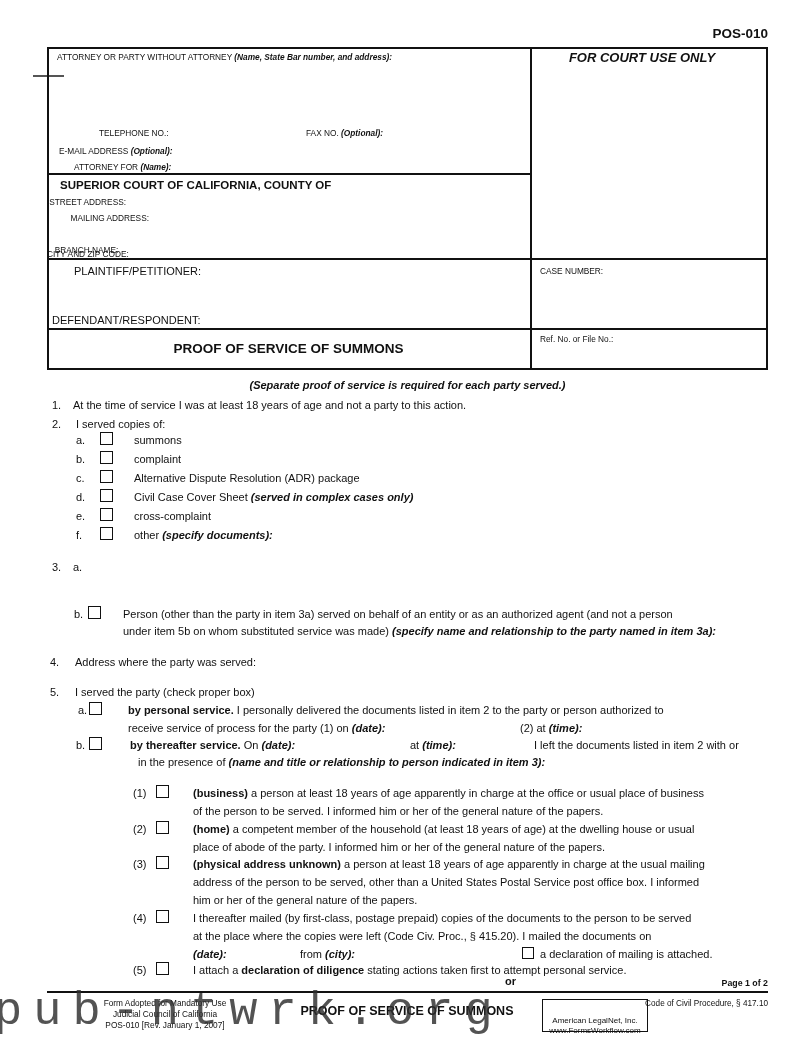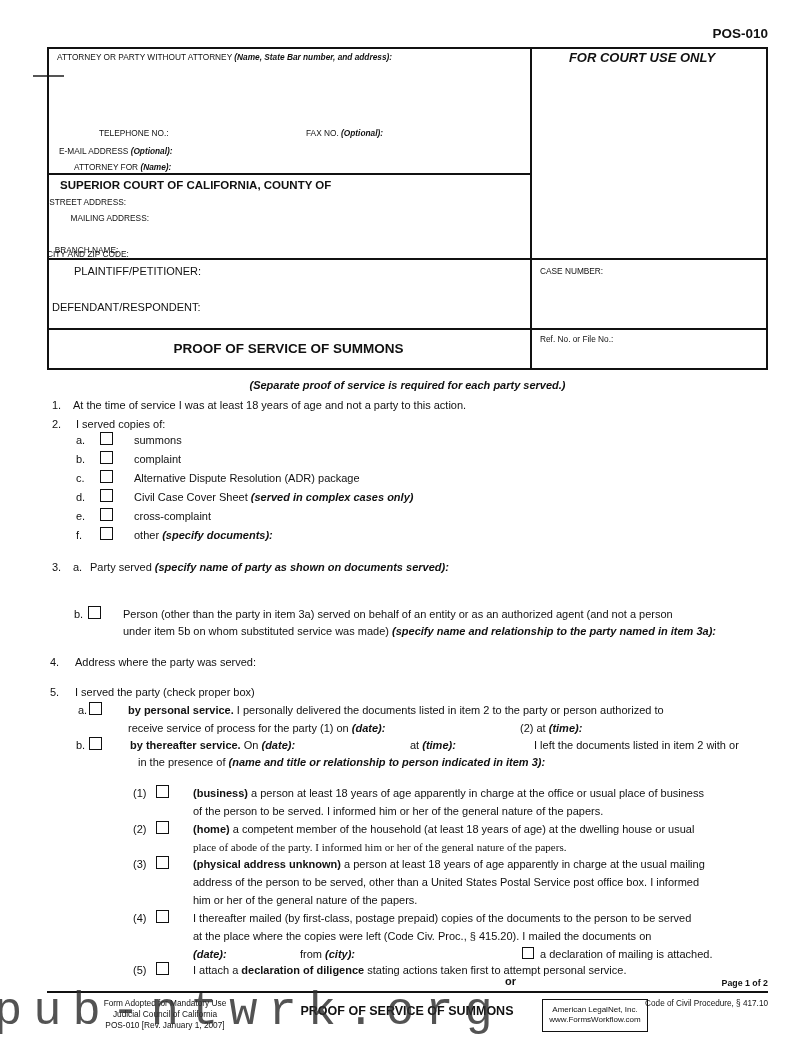--- a/index.html
+++ b/index.html
@@ -47,21 +47,21 @@
 
   <div class="abs bi sm ctr" style="left:525px;top:53px;width:234px;font-size:13px;">FOR COURT USE ONLY</div>
 
   <div class="abs b" style="left:60px;top:179px;font-size:11.5px;">SUPERIOR COURT OF CALIFORNIA, COUNTY OF</div>
   <div class="abs sm rt" style="left:47px;top:197px;width:79px;">STREET ADDRESS:</div>
   <div class="abs sm rt" style="left:47px;top:213px;width:79px;margin-left:23px;">MAILING ADDRESS:</div>
   <div class="abs sm rt" style="left:47px;top:232px;width:79px;margin-top:17px;">CITY AND ZIP CODE:</div>
   <div class="abs sm rt" style="left:47px;top:245px;width:79px;text-align:center;">BRANCH NAME:</div>
 
   <div class="abs ln" style="left:74px;top:265px;">PLAINTIFF/PETITIONER:</div>
-  <div class="abs ln" style="left:52px;top:301px;">DEFENDANT/RESPONDENT:</div>
+  <div class="abs ln" style="left:52px;top:314px;">DEFENDANT/RESPONDENT:</div>
   <div class="abs sm" style="left:540px;top:266px;">CASE NUMBER:</div>
   <div class="abs" style="left:540px;top:278px;width:220px;height:44px;"></div>
 
   <div class="abs b ctr" style="left:47px;top:341px;width:483px;font-size:13.5px;">PROOF OF SERVICE OF SUMMONS</div>
   <div class="abs sm" style="left:540px;top:334px;">Ref. No. or File No.:</div>
 
   <div class="abs ln i ctr" style="left:47px;top:379px;width:721px;">(Separate proof of service is required for each party served.)</div>
 
   <div class="abs ln" style="left:52px;top:399px;">1.</div>
   <div class="abs ln" style="left:73px;top:399px;">At the time of service I was at least 18 years of age and not a party to this action.</div>
@@ -88,21 +88,20 @@
   <div class="abs ln" style="left:76px;top:510px;">e.</div>
   <div class="cb" style="left:100px;top:508px;"></div>
   <div class="abs ln" style="left:134px;top:510px;">cross-complaint</div>
 
   <div class="abs ln" style="left:76px;top:529px;">f.</div>
   <div class="cb" style="left:100px;top:527px;"></div>
   <div class="abs ln" style="left:134px;top:529px;"><span>other </span><span class="i">(specify documents):</span></div>
 
   <div class="abs ln" style="left:52px;top:561px;">3.</div>
   <div class="abs ln" style="left:73px;top:561px;">a.</div>
-  <div class="abs ln" style="left:90px;top:561px;"><span>Party served </span><span class="i">(specify name of party as shown on documents served):</span></div>
   <div class="abs" style="left:90px;top:578px;width:600px;height:24px;"></div>
 
   <div class="abs ln" style="left:74px;top:608px;">b.</div>
   <div class="cb" style="left:88px;top:606px;"></div>
   <div class="abs ln" style="left:123px;top:608px;">Person (other than the party in item 3a) served on behalf of an entity or as an authorized agent (and not a person</div>
   <div class="abs ln" style="left:123px;top:625px;"><span>under item 5b on whom substituted service was made) </span><span class="i">(specify name and relationship to the party named in item 3a):</span></div>
 
   <div class="abs ln" style="left:50px;top:656px;">4.</div>
   <div class="abs ln" style="left:75px;top:656px;">Address where the party was served:</div>
   <div class="abs" style="left:75px;top:668px;width:600px;height:16px;"></div>
@@ -124,21 +123,21 @@
   <div class="abs ln" style="left:130px;top:756px;padding-left:8px;"><span>in the presence of </span><span class="i">(name and title or relationship to person indicated in item 3):</span></div>
 
   <div class="abs ln" style="left:133px;top:787px;">(1)</div>
   <div class="cb" style="left:156px;top:785px;"></div>
   <div class="abs ln" style="left:193px;top:787px;"><span class="b">(business)</span><span> a person at least 18 years of age apparently in charge at the office or usual place of business</span></div>
   <div class="abs ln" style="left:193px;top:805px;">of the person to be served. I informed him or her of the general nature of the papers.</div>
 
   <div class="abs ln" style="left:133px;top:823px;">(2)</div>
   <div class="cb" style="left:156px;top:821px;"></div>
   <div class="abs ln" style="left:193px;top:823px;"><span class="b">(home)</span><span> a competent member of the household (at least 18 years of age) at the dwelling house or usual</span></div>
-  <div class="abs ln" style="left:193px;top:841px;font-family:Liberation Serif, serif;">place of abode of the party. I informed him or her of the general nature of the papers.</div>
+  <div class="abs ln" style="left:193px;top:841px;">place of abode of the party. I informed him or her of the general nature of the papers.</div>
 
   <div class="abs ln" style="left:133px;top:858px;">(3)</div>
   <div class="cb" style="left:156px;top:856px;"></div>
   <div class="abs ln" style="left:193px;top:858px;"><span class="b">(physical address unknown)</span><span> a person at least 18 years of age apparently in charge at the usual mailing</span></div>
   <div class="abs ln" style="left:193px;top:876px;">address of the person to be served, other than a United States Postal Service post office box. I informed</div>
   <div class="abs ln" style="left:193px;top:894px;">him or her of the general nature of the papers.</div>
 
   <div class="abs ln" style="left:133px;top:912px;">(4)</div>
   <div class="cb" style="left:156px;top:910px;"></div>
   <div class="abs ln" style="left:193px;top:912px;">I thereafter mailed (by first-class, postage prepaid) copies of the documents to the person to be served</div>
@@ -157,21 +156,21 @@
   <div class="hline" style="left:47px;top:991px;width:721px;height:2px;"></div>
 
   <div class="abs sm ctr" style="left:45px;top:998px;width:240px;line-height:11px;">
     <div>Form Adopted for Mandatory Use</div>
     <div>Judicial Council of California</div>
     <div>POS-010 [Rev. January 1, 2007]</div>
   </div>
 
   <div class="abs b ctr" style="left:288px;top:1004px;width:238px;font-size:12.5px;">PROOF OF SERVICE OF SUMMONS</div>
 
-  <div class="abs ctr" style="left:542px;top:999px;width:106px;height:33px;border:1.5px solid #111;box-sizing:border-box;font-size:8px;line-height:10px;padding-top:5px;">
+  <div class="abs ctr" style="left:542px;top:999px;width:106px;height:33px;border:1.5px solid #111;box-sizing:border-box;font-size:8px;line-height:10px;padding-top:16px;">
     <div>American LegalNet, Inc.</div>
     <div>www.FormsWorkflow.com</div>
   </div>
 
   <div class="abs rt" style="left:630px;top:999px;width:138px;font-size:8.2px;">Code of Civil Procedure, § 417.10</div>
 
   <div class="watermark" style="left:-6px;top:985px;">pub-ntwrk.org</div>
 
 </div>
 

